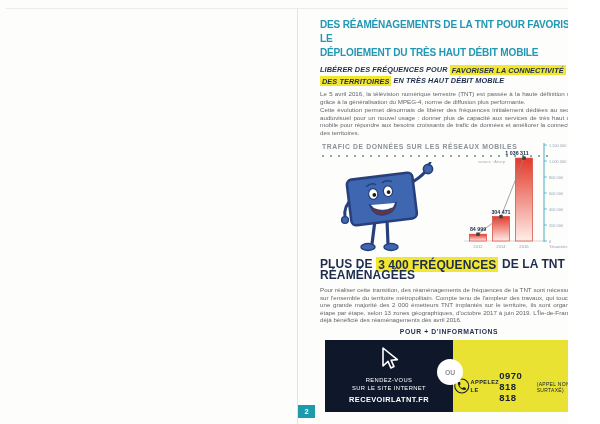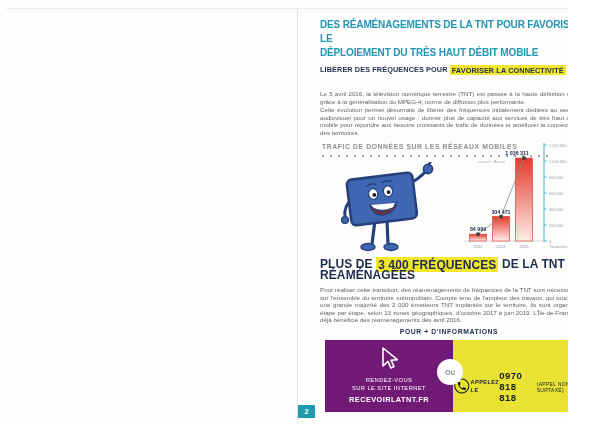--- a/index.html
+++ b/index.html
@@ -7,42 +7,42 @@
          font-family:"Liberation Sans",sans-serif;}
   .abs{position:absolute;}
   
   .scan-top-edge{left:6px;top:8px;width:586px;height:1px;background:#ececea;}
   .scan-fold{left:297px;top:9px;width:1px;height:415px;background:#e3e3e0;}
   
   .doc-title{left:320px;top:17px;width:278px;transform:scaleX(.95);transform-origin:left top;
     color:#2297b4;font-size:10.6px;font-weight:bold;line-height:14px;letter-spacing:-.2px;}
   
   .subhead{left:320px;top:64px;width:262px;color:#1e2d4d;font-size:7.3px;font-weight:bold;
-    line-height:11px;letter-spacing:.1px;}
+    line-height:11px;letter-spacing:.1px;font-style:italic;}
   .hl{background:#f2e72e;padding:.5px 2px;}
   
   .body-p{left:320px;top:0;width:260px;color:#636569;font-size:6.2px;line-height:7.5px;
     text-align:justify;}
   .p1{top:90px;} .p2{top:106px;} .p3{top:286px;}
   
   .chart-title{left:322px;top:143px;width:240px;color:#8b9196;font-size:6.8px;font-weight:bold;
     letter-spacing:.6px;}
   .chart-dots{left:322px;top:155px;width:230px;height:2px;
     background-image:repeating-linear-gradient(90deg,#9aa5ad 0 1.8px,transparent 1.8px 8px);}
   .chart-source{left:400px;top:159px;width:105px;text-align:right;color:#a7adb2;font-size:4.2px;}
   .mascot{left:325px;top:162px;}
   .chart-wrap{left:458px;top:141px;}
   svg text{font-family:"Liberation Sans",sans-serif;}
   .heading2{left:320px;top:259px;width:262px;color:#1e2d4d;font-size:12px;font-weight:bold;
     line-height:11px;letter-spacing:.1px;}
   
   .info-heading{left:325px;top:328px;width:248px;text-align:center;color:#1e2d4d;
     font-size:6.8px;font-weight:bold;letter-spacing:.6px;}
   .info-boxes{left:325px;top:340px;width:248px;height:72px;display:flex;}
-  .box-web{width:128px;background:#701a75;color:#fff;display:flex;flex-direction:column;
+  .box-web{width:128px;background:#0f172a;color:#fff;display:flex;flex-direction:column;
     align-items:center;justify-content:flex-start;padding-top:6px;box-sizing:border-box;}
   .box-call{width:120px;background:#e9e232;color:#14202e;display:flex;flex-direction:row;
     align-items:center;justify-content:flex-start;padding-top:20px;box-sizing:border-box;}
   .web-line{font-size:5.8px;letter-spacing:.4px;line-height:8px;}
   .web-url{font-size:7.4px;font-weight:bold;letter-spacing:.4px;margin-top:3px;}
   .call-line{font-size:5.6px;font-weight:bold;letter-spacing:.4px;line-height:8px;}
   .call-number{font-size:9.5px;font-weight:bold;letter-spacing:.5px;margin-top:1px;}
   .call-note{font-size:5px;letter-spacing:.3px;margin-top:2px;}
   .or-circle{left:437px;top:359px;width:26px;height:26px;border-radius:50%;background:#fff;
     display:flex;align-items:center;justify-content:center;color:#8a9096;
@@ -58,20 +58,21 @@
   <div class="abs scan-top-edge"></div>
   <div class="abs scan-fold"></div>
 
   <div class="abs doc-title">
     <div>DES RÉAMÉNAGEMENTS DE LA TNT POUR FAVORISER LE</div>
     <div>DÉPLOIEMENT DU TRÈS HAUT DÉBIT MOBILE</div>
   </div>
 
   <div class="abs subhead">
     <div><span>LIBÉRER DES FRÉQUENCES POUR </span><span class="hl">FAVORISER LA CONNECTIVITÉ</span></div>
+    <div><span class="hl">DES TERRITOIRES</span><span> EN TRÈS HAUT DÉBIT MOBILE</span></div>
   </div>
 
   <div class="abs body-p p1">Le 5 avril 2016, la télévision numérique terrestre (TNT) est passée à la haute définition (HD) grâce à la généralisation du MPEG-4, norme de diffusion plus performante.</div>
   <div class="abs body-p p2">Cette évolution permet désormais de libérer des fréquences initialement dédiées au secteur audiovisuel pour un nouvel usage : donner plus de capacité aux services de très haut débit mobile pour répondre aux besoins croissants de trafic de données et améliorer la connectivité des territoires.</div>
 
   <div class="abs chart-title">TRAFIC DE DONNÉES SUR LES RÉSEAUX MOBILES</div>
   <div class="abs chart-dots"></div>
   <div class="abs chart-source">source : Arcep</div>
 
   <div class="abs mascot">

